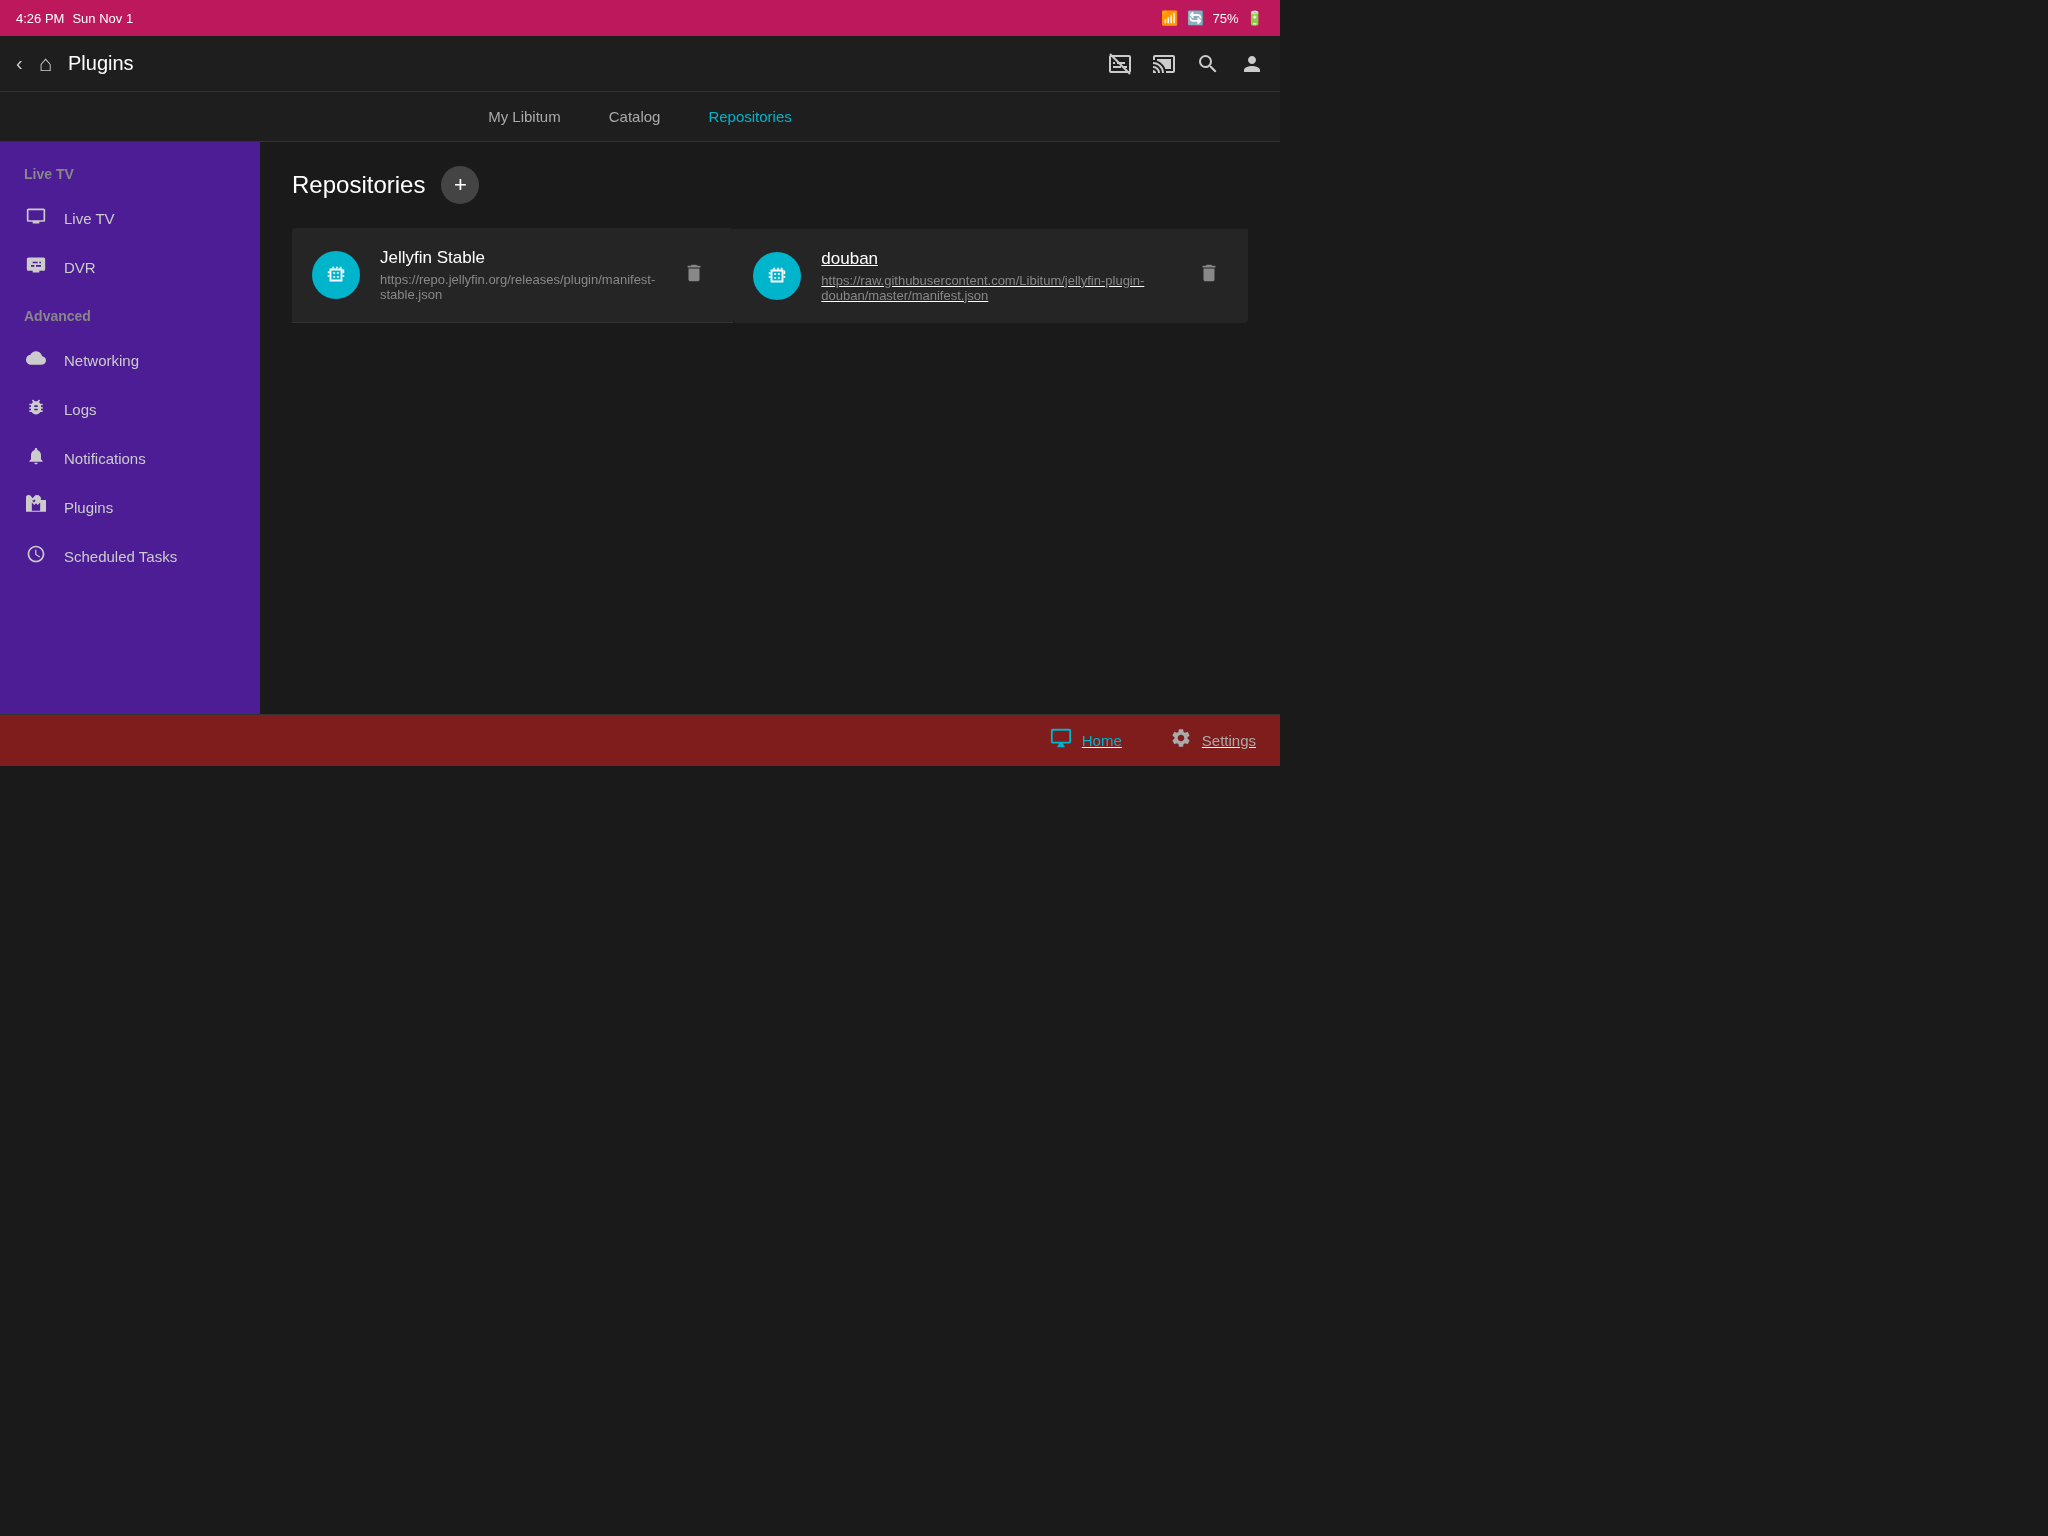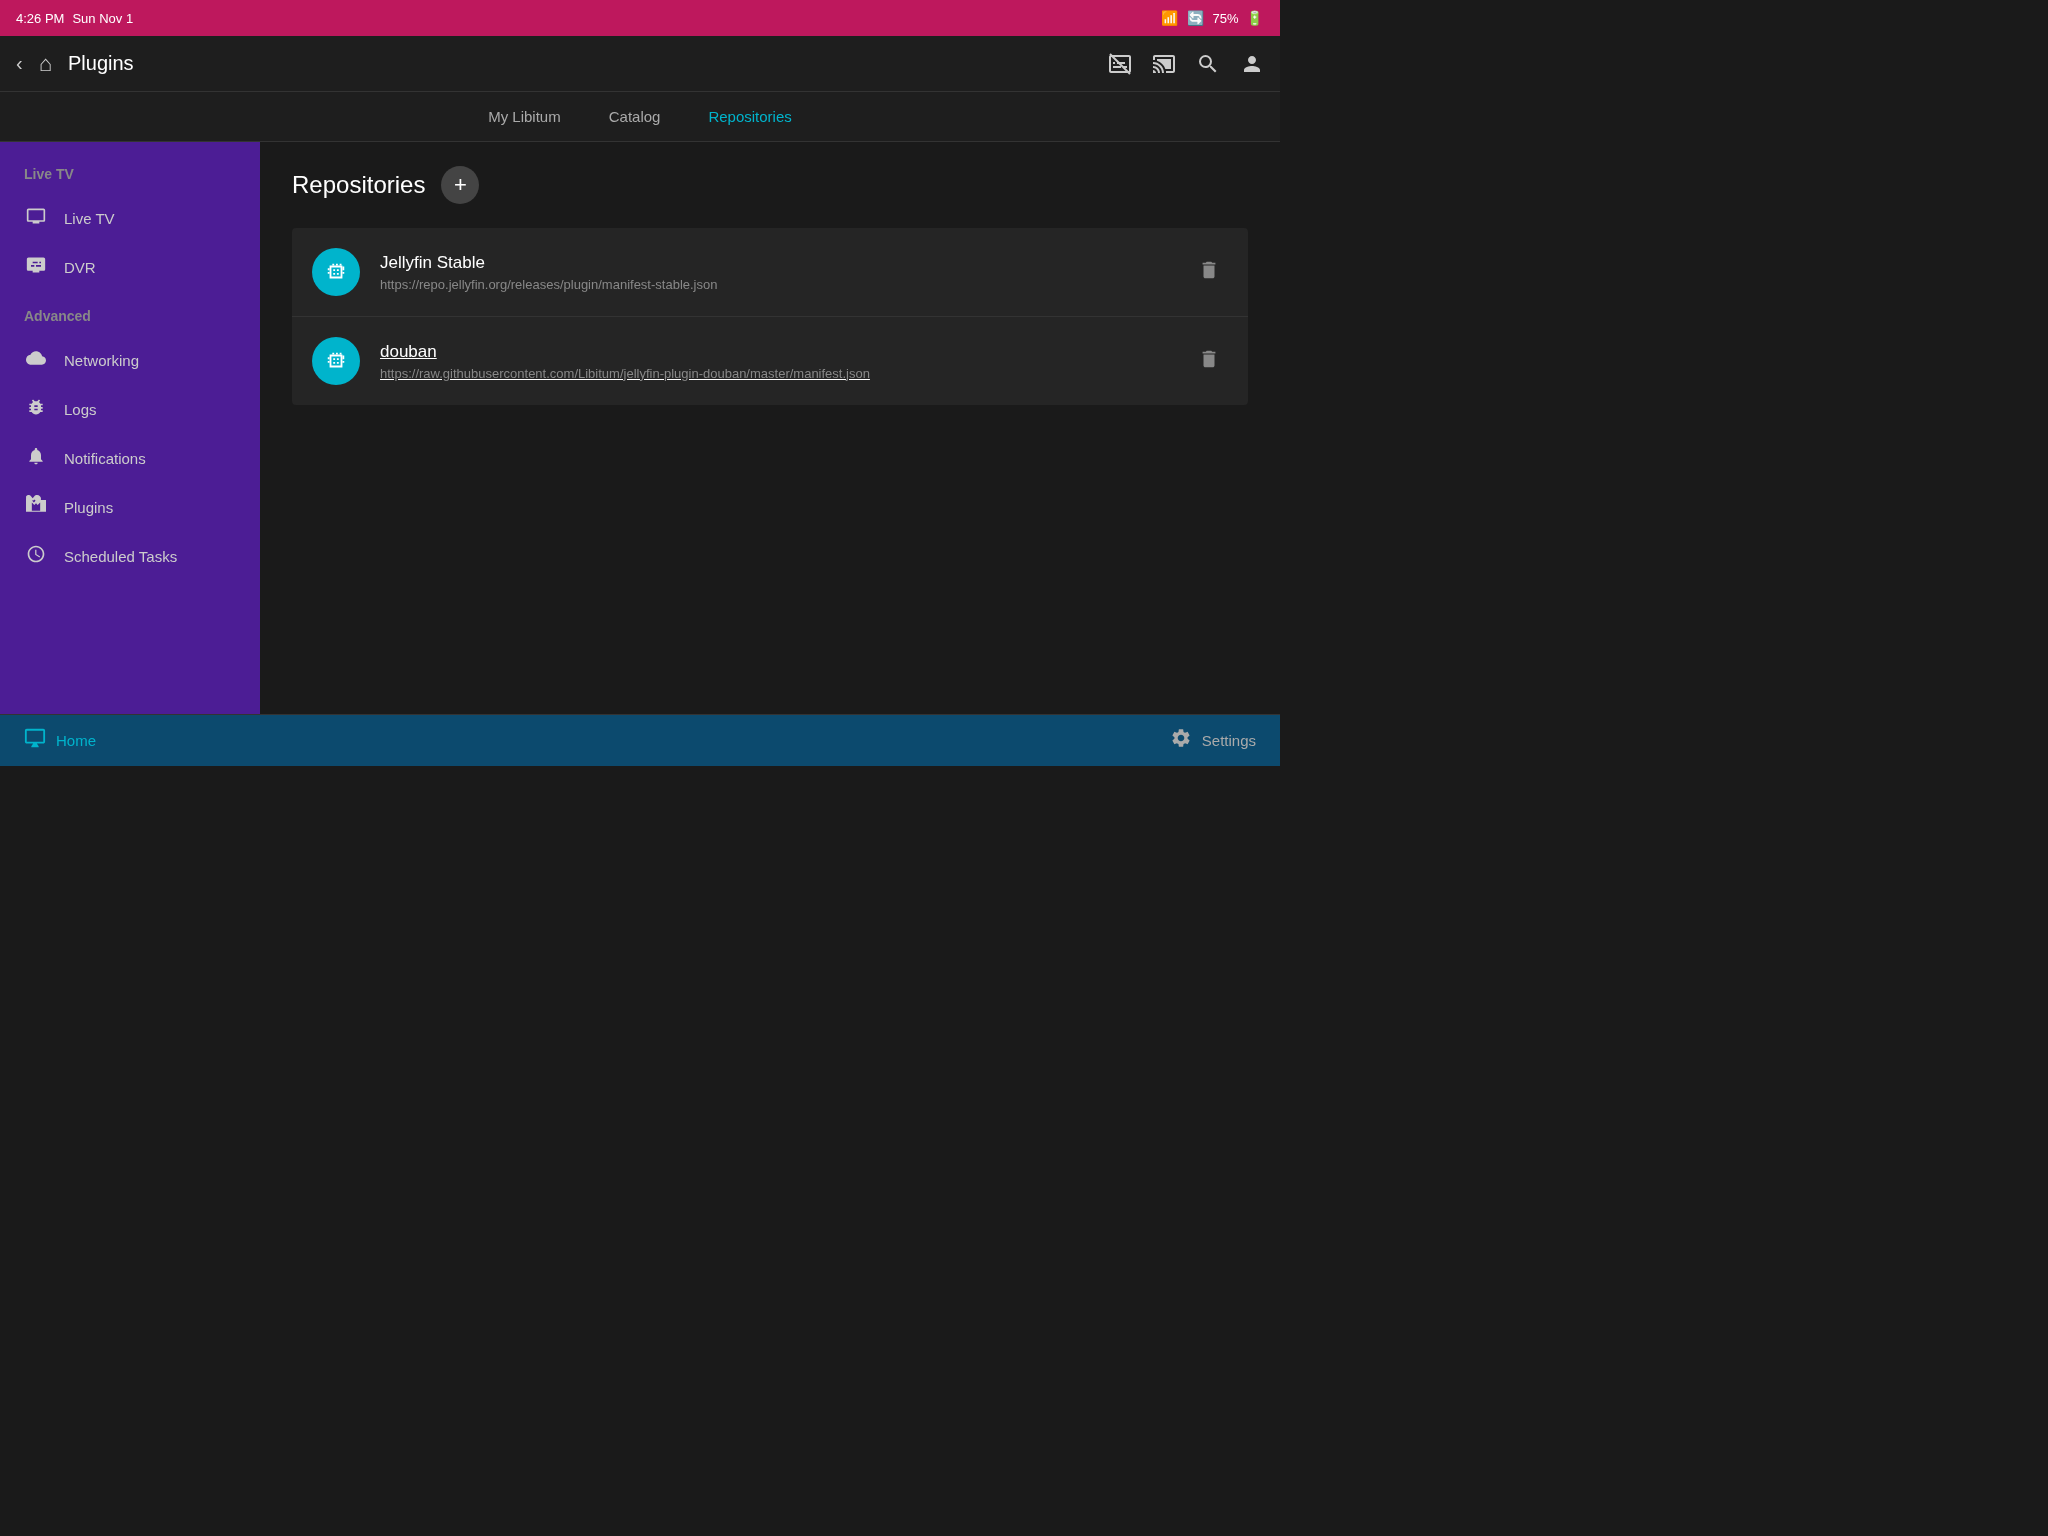--- a/index.html
+++ b/index.html
@@ -129,21 +129,21 @@
       border: none;
       color: #fff;
       font-size: 22px;
       cursor: pointer;
       display: flex;
       align-items: center;
       justify-content: center;
     }
 
     
-    .repo-list { display: flex; flex-direction: column; gap: 0; }
+    .repo-list { display: flex; gap: 0; align-items: center; }
     .repo-item {
       background: #252525;
       display: flex;
       align-items: center;
       gap: 20px;
       padding: 20px 20px;
       border-bottom: 1px solid #333;
     }
     .repo-item:first-child { border-radius: 4px 4px 0 0; }
     .repo-item:last-child { border-radius: 0 0 4px 4px; border-bottom: none; text-decoration: underline; }
@@ -169,26 +169,27 @@
       background: none;
       border: none;
       color: #888;
       font-size: 18px;
       cursor: pointer;
       padding: 8px;
     }
 
     
     .bottom-bar {
-      background: #0c4a6e;
+      background: #7f1d1d;
       height: 52px;
       display: flex;
       align-items: center;
-      justify-content: space-between;
+      justify-content: flex-end;
       border-top: 1px solid #333;
+      text-decoration: underline;
     }
     .bottom-btn {
       display: flex;
       align-items: center;
       gap: 10px;
       background: none;
       border: none;
       color: #aaa;
       font-size: 15px;
       cursor: pointer;

